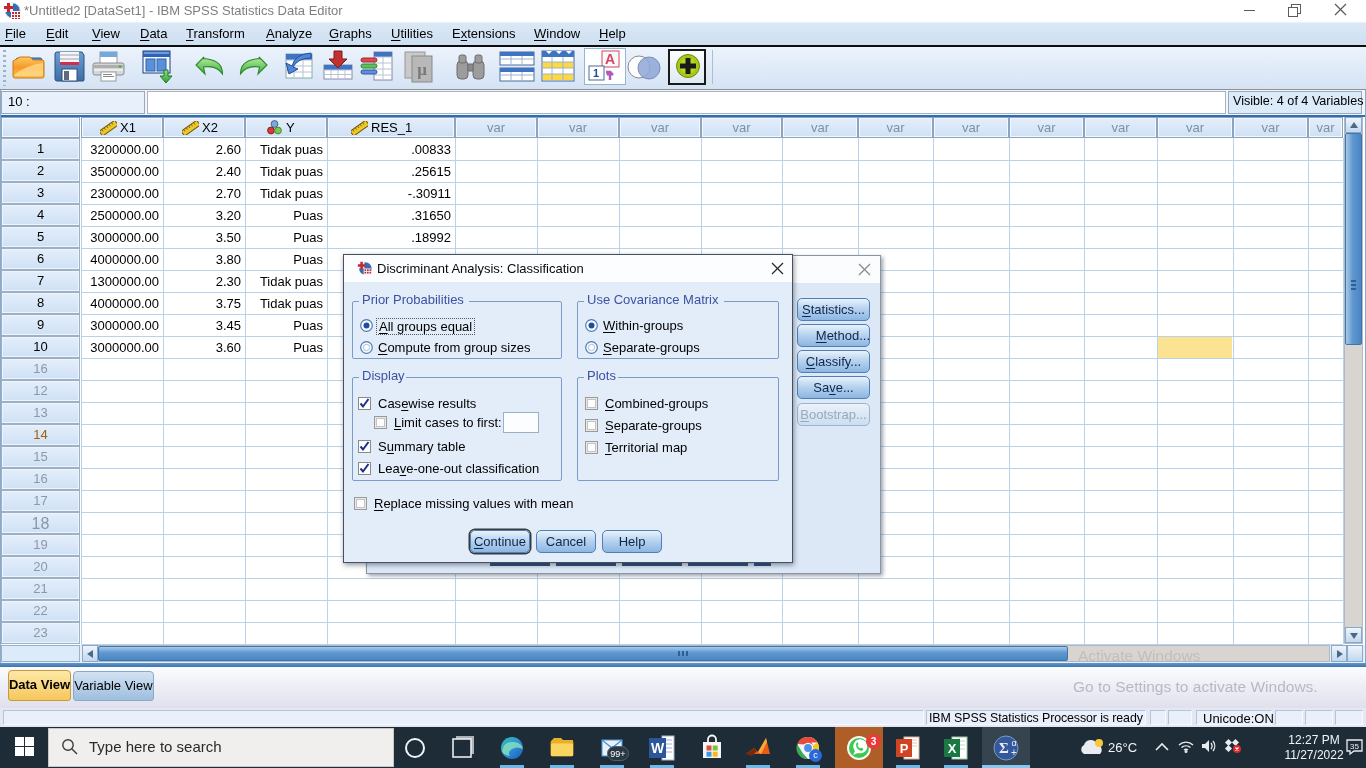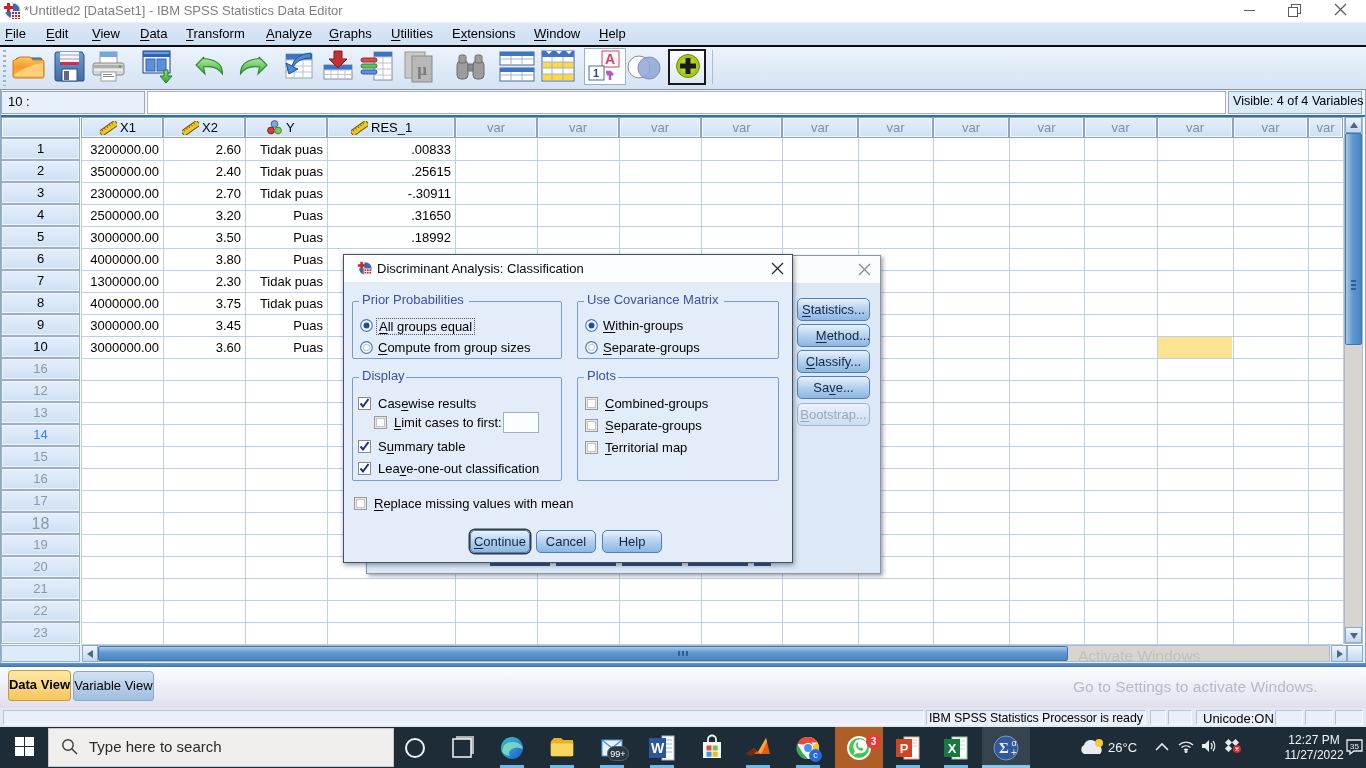--- a/index.html
+++ b/index.html
@@ -279,21 +279,21 @@
 <div class="abs" style="left:1px;top:317px;width:79px;font-size:13px;color:#000;text-align:center;">9</div>
 <div class="abs" style="left:1px;top:336px;width:79px;height:22px;background:linear-gradient(#e4eefb,#cfe1f5);border:1px solid #9db0c6;box-shadow:inset 0 0 0 1px #eef4fb;"></div>
 <div class="abs" style="left:1px;top:339px;width:79px;font-size:13px;color:#000;text-align:center;">10</div>
 <div class="abs" style="left:1px;top:358px;width:79px;height:22px;background:linear-gradient(#e4eefb,#cfe1f5);border:1px solid #9db0c6;box-shadow:inset 0 0 0 1px #eef4fb;"></div>
 <div class="abs" style="left:1px;top:361px;width:79px;font-size:13px;color:#8a98a8;text-align:center;">16</div>
 <div class="abs" style="left:1px;top:380px;width:79px;height:22px;background:linear-gradient(#e4eefb,#cfe1f5);border:1px solid #9db0c6;box-shadow:inset 0 0 0 1px #eef4fb;"></div>
 <div class="abs" style="left:1px;top:383px;width:79px;font-size:13px;color:#8a98a8;text-align:center;">12</div>
 <div class="abs" style="left:1px;top:402px;width:79px;height:22px;background:linear-gradient(#e4eefb,#cfe1f5);border:1px solid #9db0c6;box-shadow:inset 0 0 0 1px #eef4fb;"></div>
 <div class="abs" style="left:1px;top:405px;width:79px;font-size:13px;color:#8a98a8;text-align:center;">13</div>
 <div class="abs" style="left:1px;top:424px;width:79px;height:22px;background:linear-gradient(#e4eefb,#cfe1f5);border:1px solid #9db0c6;box-shadow:inset 0 0 0 1px #eef4fb;"></div>
-<div class="abs" style="left:1px;top:427px;width:79px;font-size:13px;color:#3b82f6;text-align:center;">14</div>
+<div class="abs" style="left:1px;top:427px;width:79px;font-size:13px;color:#a16207;text-align:center;">14</div>
 <div class="abs" style="left:1px;top:446px;width:79px;height:22px;background:linear-gradient(#e4eefb,#cfe1f5);border:1px solid #9db0c6;box-shadow:inset 0 0 0 1px #eef4fb;"></div>
 <div class="abs" style="left:1px;top:449px;width:79px;font-size:13px;color:#8a98a8;text-align:center;">15</div>
 <div class="abs" style="left:1px;top:468px;width:79px;height:22px;background:linear-gradient(#e4eefb,#cfe1f5);border:1px solid #9db0c6;box-shadow:inset 0 0 0 1px #eef4fb;"></div>
 <div class="abs" style="left:1px;top:471px;width:79px;font-size:13px;color:#8a98a8;text-align:center;">16</div>
 <div class="abs" style="left:1px;top:490px;width:79px;height:22px;background:linear-gradient(#e4eefb,#cfe1f5);border:1px solid #9db0c6;box-shadow:inset 0 0 0 1px #eef4fb;"></div>
 <div class="abs" style="left:1px;top:493px;width:79px;font-size:13px;color:#8a98a8;text-align:center;">17</div>
 <div class="abs" style="left:1px;top:512px;width:79px;height:22px;background:linear-gradient(#e4eefb,#cfe1f5);border:1px solid #9db0c6;box-shadow:inset 0 0 0 1px #eef4fb;"></div>
 <div class="abs" style="left:1px;top:515px;width:79px;font-size:16px;color:#8a98a8;text-align:center;">18</div>
 <div class="abs" style="left:1px;top:534px;width:79px;height:22px;background:linear-gradient(#e4eefb,#cfe1f5);border:1px solid #9db0c6;box-shadow:inset 0 0 0 1px #eef4fb;"></div>
 <div class="abs" style="left:1px;top:537px;width:79px;font-size:13px;color:#8a98a8;text-align:center;">19</div>

